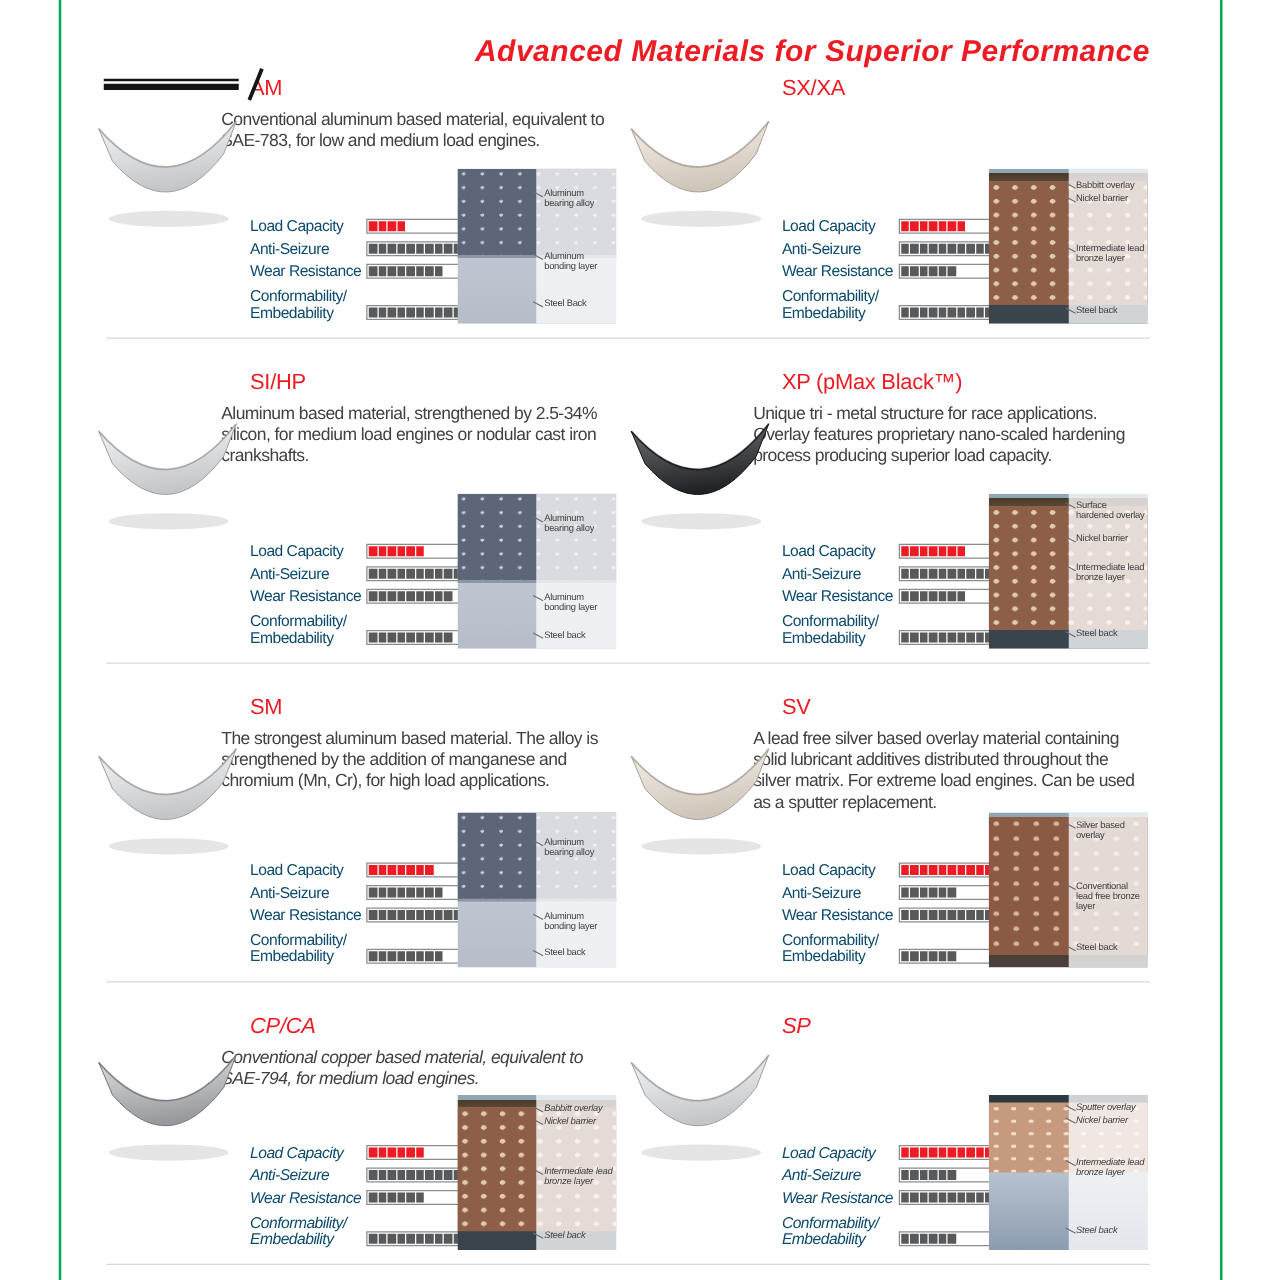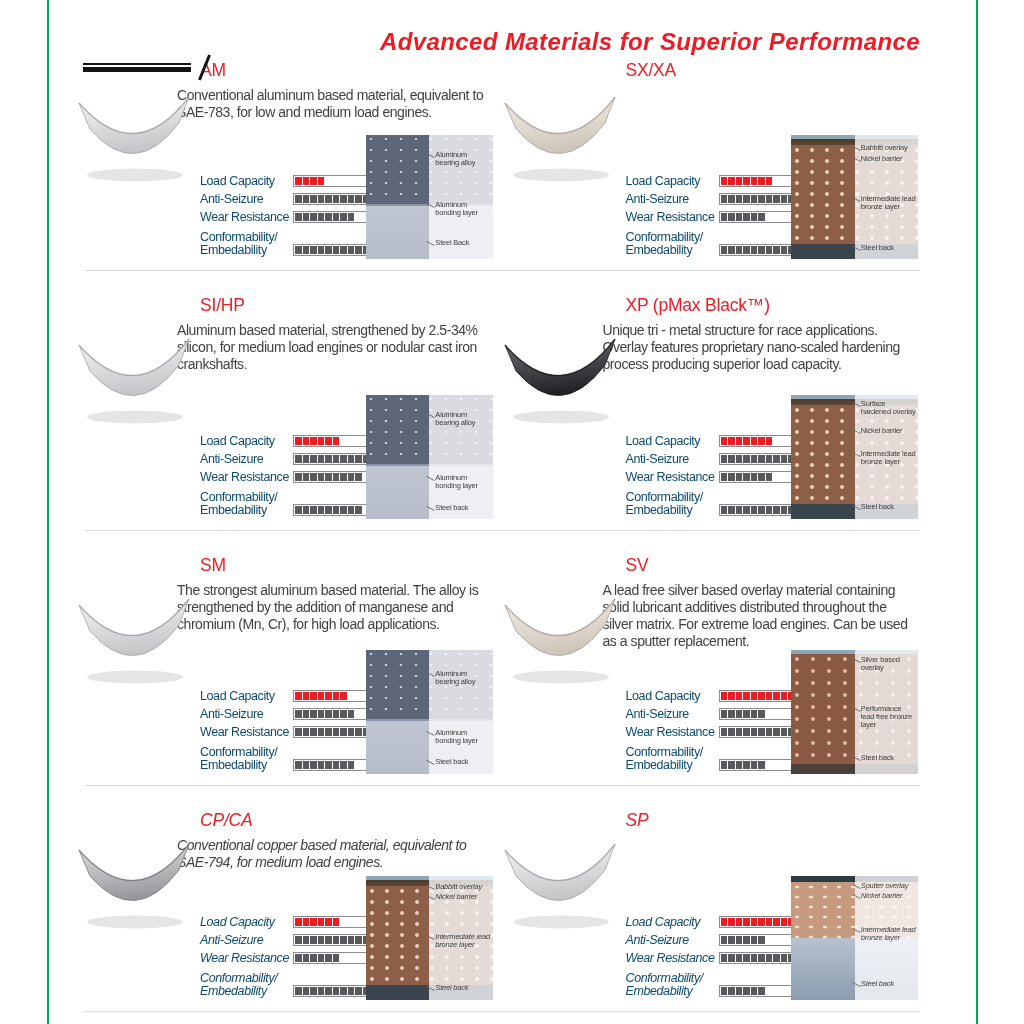--- a/index.html
+++ b/index.html
@@ -744,21 +744,21 @@
               <div class="seg"></div>
             </div>
       </div>
     </div>
 
     <div class="layer-img tex-silver">
       <div class="tex"></div>
       <div class="overlay"></div>
       <div class="labels">
             <div class="layer-label" style="top: 5%;">Silver based overlay</div>
-            <div class="layer-label" style="top: 44%;">Performance lead free bronze layer</div>
+            <div class="layer-label" style="top: 44%;">Conventional lead free bronze layer</div>
             <div class="layer-label" style="top: 84%;">Steel back</div>
           </div>
     </div>
   </section>
 </div>
     <div class="sep"></div>
     <div class="row row-4">
   <section class="section">
 
     <div class="shell"><svg viewBox="0 0 130 100" width="100%" height="100%" xmlns="http://www.w3.org/2000/svg">

